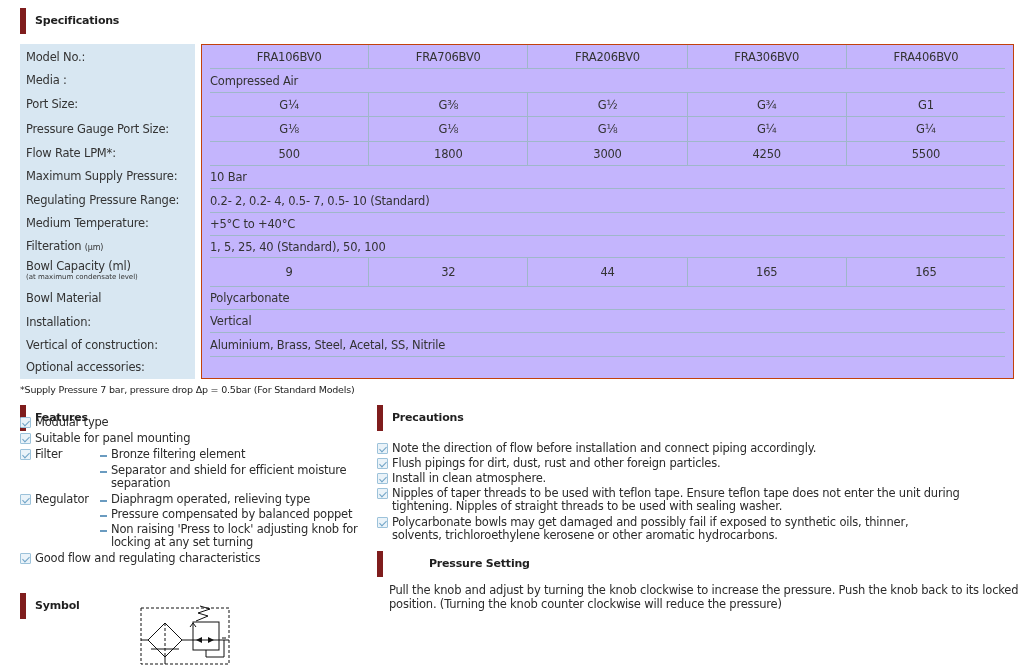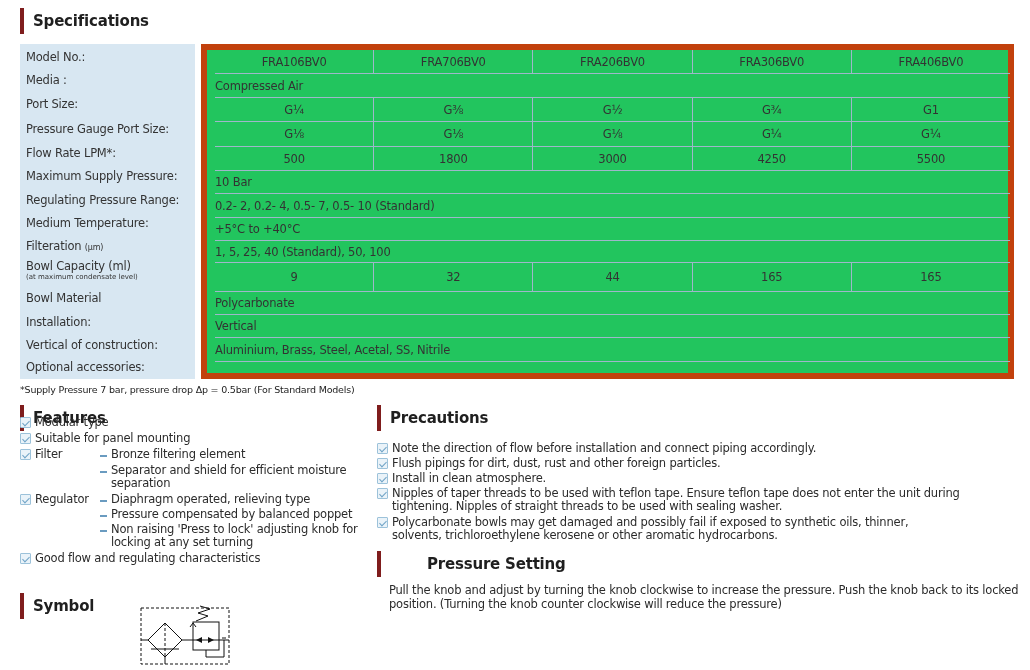--- a/index.html
+++ b/index.html
@@ -1,39 +1,39 @@
 <!DOCTYPE html>
 <html><head>
 <meta charset="utf-8">
 <style>
   * { box-sizing: border-box; margin: 0; padding: 0; }
   html, body { width: 1030px; height: 670px; background: #ffffff; overflow: hidden; }
   body { font-family: "DejaVu Sans", sans-serif; color: #2b2b2b; position: relative; }
 
   .section-title {
     position: absolute;
-    border-left: 4px solid #7f1d1d;
+    border-left: 6px solid #7f1d1d;
     padding-left: 9px;
-    font-size: 15px;
+    font-size: 11px;
     font-weight: bold;
     color: #1f1f1f;
     height: 26px;
     line-height: 26px;
     letter-spacing: -0.2px;
   }
 
   
   #spec-wrap { position: absolute; left: 20px; top: 44px; width: 994px; height: 335px; }
   #spec-labels {
     position: absolute; left: 0; top: 0; width: 175px; height: 335px;
     background: #d8e7f2;
   }
   #spec-box {
     position: absolute; left: 181px; top: 0; width: 813px; height: 335px;
-    border: 6px solid #c2410c; background: #22c55e;
+    border: 1px solid #c2410c; background: #c4b5fd;
   }
   .lbl {
     position: absolute; left: 6px; font-size: 11.5px; color: #333;
     white-space: nowrap; letter-spacing: -0.2px;
   }
   .lbl small { font-size: 7px; display: block; line-height: 8px; letter-spacing: 0; }
   .lbl .micro { font-size: 8px; }
   .row {
     position: absolute; left: 8px; width: 795px;
     border-bottom: 1px solid #9fb7ca;

